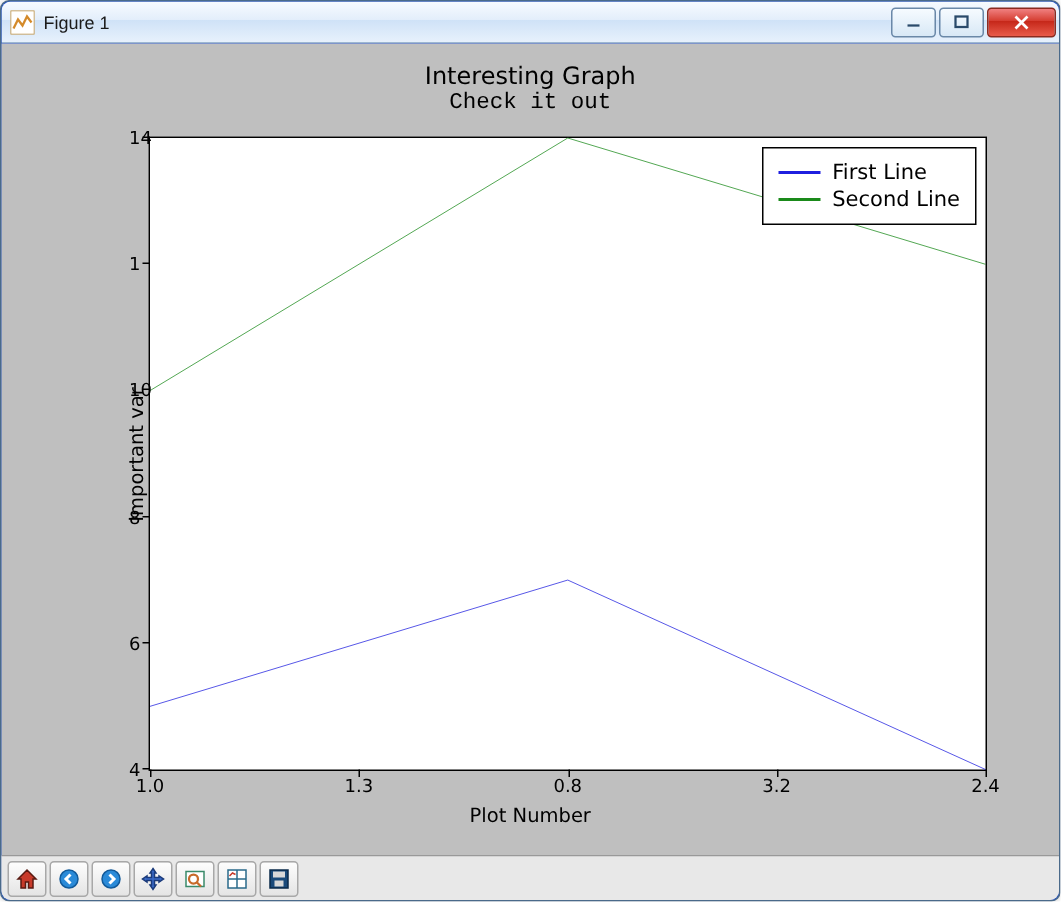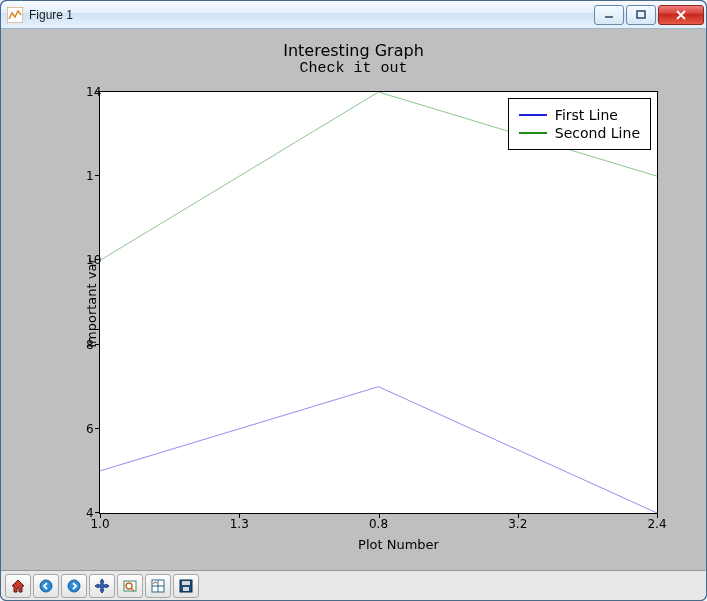--- a/index.html
+++ b/index.html
@@ -105,21 +105,20 @@
       font-size: 13px;
       font-family: "DejaVu Sans", sans-serif;
     }
     .xlabel {
       position: absolute;
       bottom: 12px;
       left: 50%;
       transform: translateX(-50%);
       font-size: 13px;
       font-family: "DejaVu Sans", sans-serif;
-      margin-left: 45px;
     }
     .tick { position: absolute; font-size: 12px; font-family: "DejaVu Sans", sans-serif; color: #000; }
     .ytick { right: calc(100% + 6px); transform: translateY(50%); }
     .xtick { top: calc(100% + 4px); transform: translateX(-50%); }
     .tick-mark-y { position: absolute; width: 5px; height: 1px; background: #000; left: -5px; }
     .tick-mark-x { position: absolute; height: 5px; width: 1px; background: #000; top: 100%; }
     .chart-svg {
       position: absolute;
       left: 0; top: 0; width: 100%; height: 100%;
       overflow: visible;

